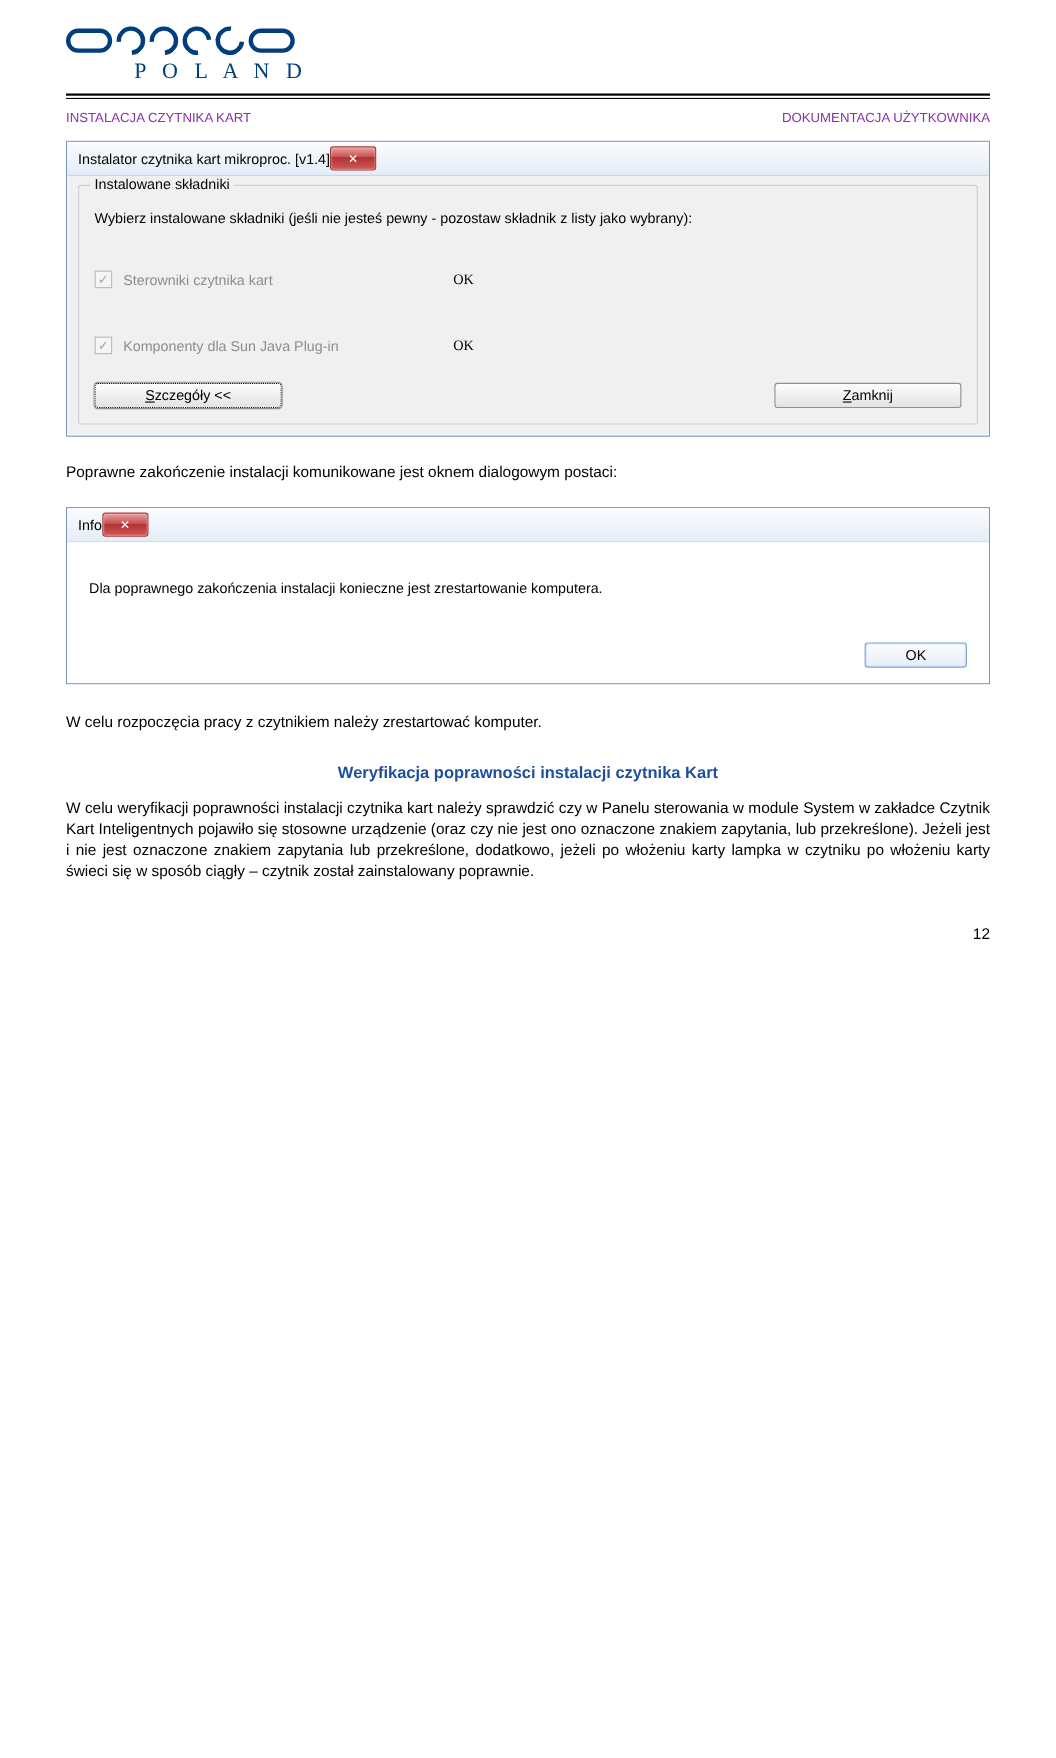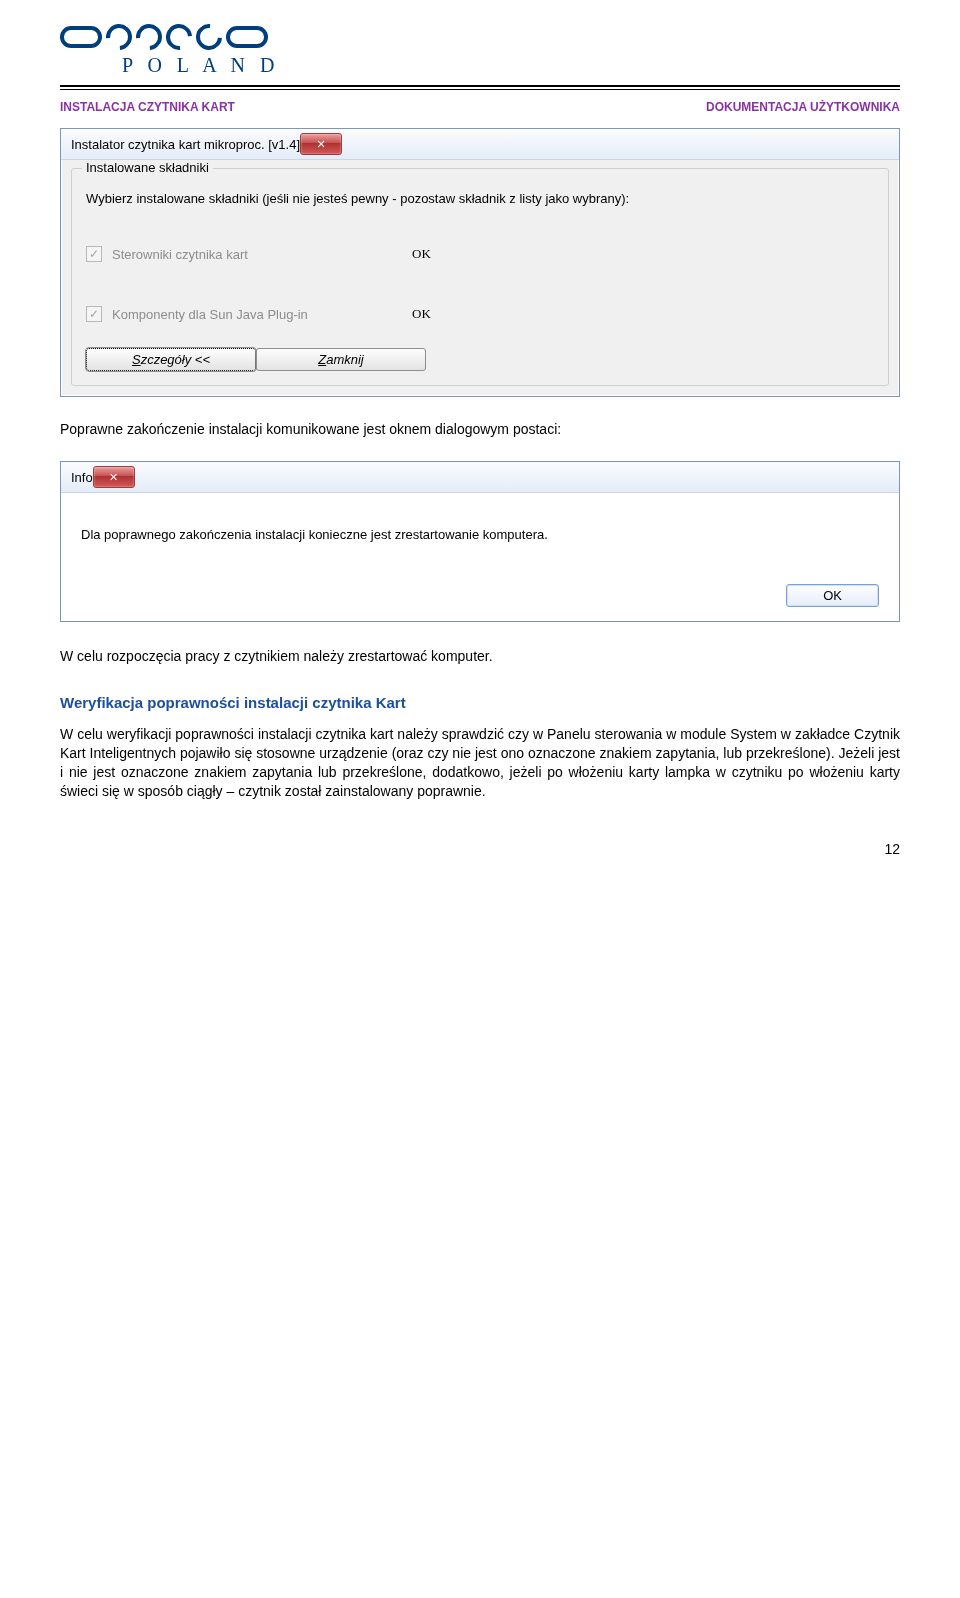--- a/index.html
+++ b/index.html
@@ -39,21 +39,21 @@
     color: #003e7e;
     font-size: 20px;
     margin: 4px 0 8px 62px;
   }
   .top-rule { border-top: 2px solid #000; margin-bottom: 2px; }
   .thin-rule { border-top: 1px solid #000; margin-bottom: 10px; }
   .header-labels {
     display: flex;
     justify-content: space-between;
     font-size: 12px;
-    font-weight: bold;
+    font-weight: normal;
     color: #8a32a5;
     margin-bottom: 14px;
   }
 
   
   .win {
     border: 1px solid #7b95c2;
     background: #f0f0f0;
     box-shadow: inset 0 0 0 1px #fff;
     margin-bottom: 20px;
@@ -114,23 +114,22 @@
     background: #f5f5f5;
     margin-right: 10px;
     display: flex; align-items: center; justify-content: center;
     color: #a5a5a5;
     font-size: 12px;
   }
   .opt-label { color: #8d8d8d; flex: 0 0 300px; }
   .ok-txt { font-family: "Microsoft Sans Serif","Segoe UI"; font-size: 13px; }
   .btn-row {
     display: flex;
-    justify-content: flex-start;
+    justify-content: space-between;
     margin-top: 16px;
-    font-style: italic;
   }
   .btn {
     border: 1px solid #8f8f8f;
     background: linear-gradient(#fdfdfd,#e3e3e3);
     border-radius: 3px;
     padding: 3px 18px;
     font-family: "Segoe UI", Tahoma, sans-serif;
     font-size: 13px;
     color: #000;
     min-width: 170px;
@@ -195,20 +194,21 @@
     font-size: 13px;
     box-shadow: 0 0 0 1px #cfe1f7 inset;
   }
 
   .section-title {
     font-family: Verdana, Arial, sans-serif;
     font-size: 15px;
     font-weight: bold;
     color: #1d4f9c;
     margin: 30px 0 14px 0;
+    text-align: center;
   }
   .paragraph {
     font-family: Verdana, Arial, sans-serif;
     font-size: 14px;
     text-align: justify;
     line-height: 1.35;
   }
   .paragraph b { font-weight: normal; }
   .page-num {
     text-align: right;

